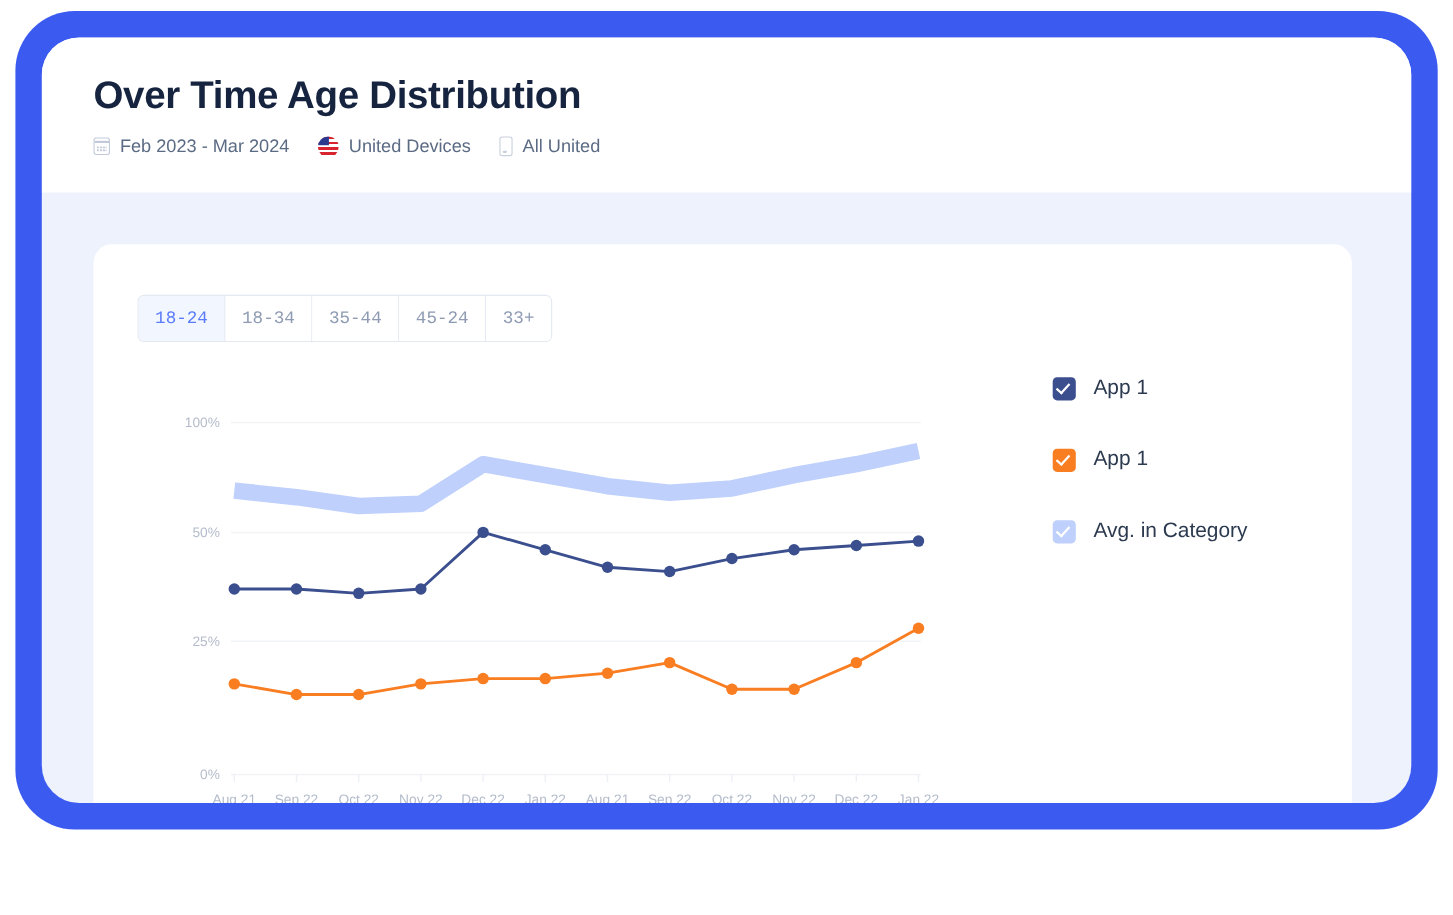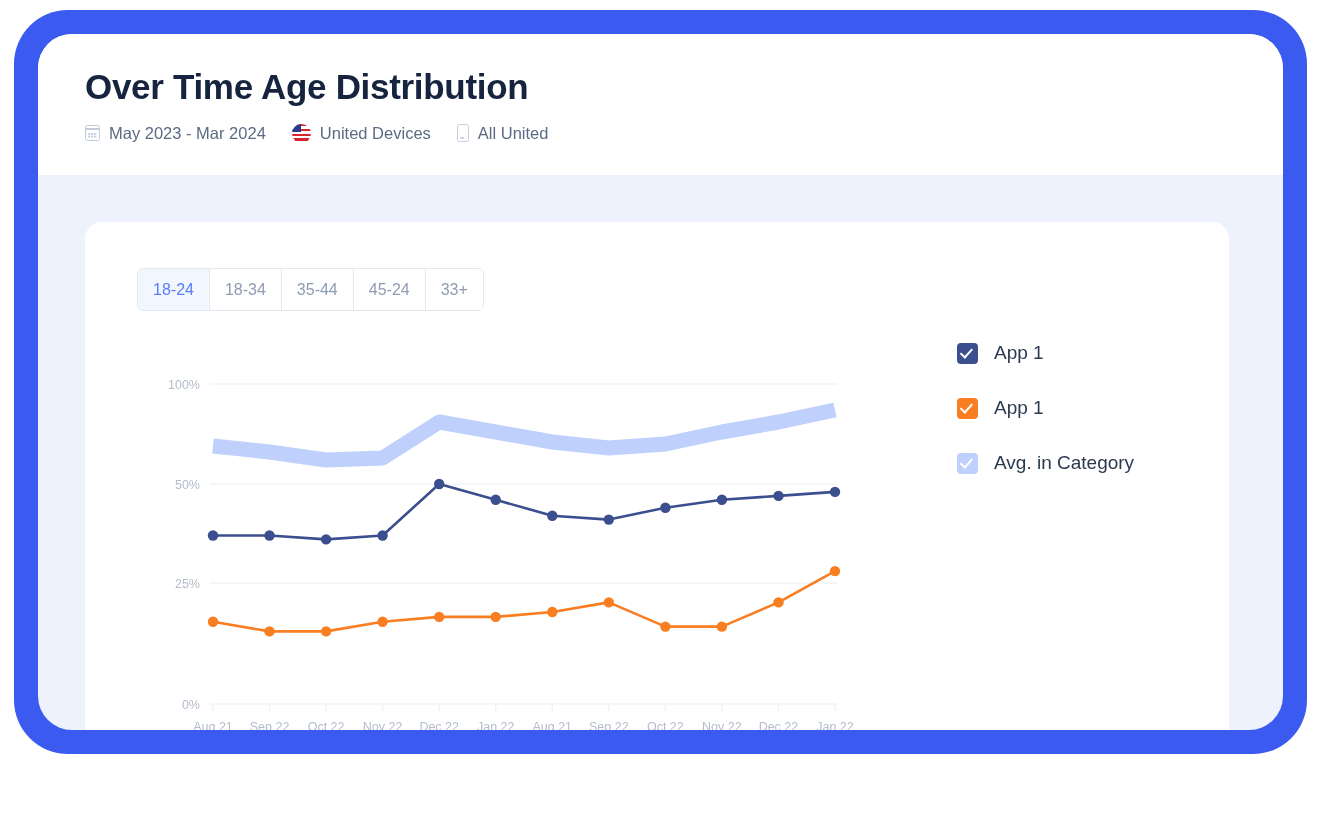--- a/index.html
+++ b/index.html
@@ -150,26 +150,27 @@
     top: 188px;
     width: 1144px;
     height: 558px;
     background: #ffffff;
     border-radius: 17px;
   }
 
   
   .age-tabs {
     position: absolute;
-    left: 52px;
+    left: 40px;
     top: 46px;
     display: flex;
     border: 1px solid #e3e8f1;
     border-radius: 6px;
     overflow: hidden;
+    font-family: Liberation Mono, monospace;
   }
   .age-tab {
     padding: 0 15px;
     height: 41px;
     display: flex;
     align-items: center;
     justify-content: center;
     font-size: 16px;
     color: #8e9bb3;
     background: #ffffff;
@@ -194,21 +195,21 @@
   }
   .plot-svg { display: block; }
 
   
   .legend {
     position: absolute;
     left: 872px;
     top: 120px;
     display: flex;
     flex-direction: column;
-    gap: 33px;
+    gap: 43px;
   }
   .legend-item {
     display: flex;
     align-items: center;
     gap: 16px;
     cursor: pointer;
   }
   .legend-box {
     width: 21px;
     height: 21px;
@@ -238,21 +239,21 @@
 
 <div class="frame">
   <div class="frame-inner">
 
     <div class="header">
       <div class="page-title">Over Time Age Distribution</div>
       <div class="meta-row">
 
         <div class="meta-item">
           <span class="cal-icon"></span>
-          <span>May 2023 - Mar 2024</span>
+          <span>Feb 2023 - Mar 2024</span>
         </div>
 
         <div class="meta-item">
           <span class="flag-icon">
             <span class="stripes"></span>
             <span class="canton"></span>
           </span>
           <span>United Devices</span>
         </div>
 

